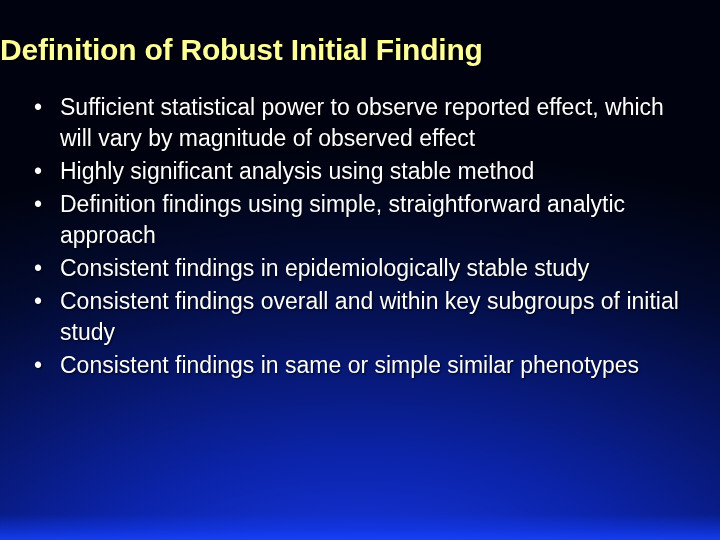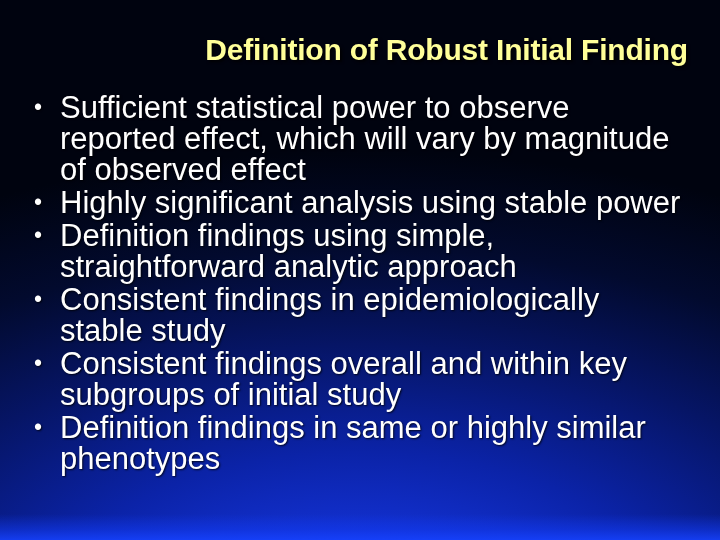--- a/index.html
+++ b/index.html
@@ -28,21 +28,21 @@
     left: 0; right: 0; bottom: 0;
     height: 26px;
     background: linear-gradient(to bottom, rgba(10,40,210,0.0) 0%, rgba(18,58,240,0.55) 60%, rgba(22,66,255,0.85) 100%);
     pointer-events: none;
   }
   .title {
     position: absolute;
     top: 33px;
     left: 0;
     width: 688px;
-    text-align: right;
+    text-align: left;
     color: #ffff99;
     font-size: 30px;
     font-weight: bold;
     letter-spacing: -0.2px;
     text-shadow: 2px 2px 3px rgba(0,0,0,0.85);
   }
   .body-list {
     position: absolute;
     top: 92px;
     left: 34px;
@@ -61,21 +61,21 @@
     flex: 0 0 auto;
     width: 26px;
     font-size: 23px;
     line-height: 31px;
     color: #ffffff;
     text-align: left;
     text-shadow: 1px 1px 2px rgba(0,0,0,0.8);
   }
   .bullet-text {
     flex: 1 1 auto;
-    font-size: 31px;
+    font-size: 23px;
     line-height: 31px;
     color: #ffffff;
     text-shadow: 1px 1px 2px rgba(0,0,0,0.8);
   }
 </style>
 </head>
 <body>
 
 <div class="slide">
 
@@ -83,38 +83,38 @@
 
   <ul class="body-list">
 
     <li class="bullet-row">
       <span class="bullet-mark">•</span>
       <span class="bullet-text">Sufficient statistical power to observe reported effect, which will vary by magnitude of observed effect</span>
     </li>
 
     <li class="bullet-row">
       <span class="bullet-mark">•</span>
-      <span class="bullet-text">Highly significant analysis using stable power</span>
+      <span class="bullet-text">Highly significant analysis using stable method</span>
     </li>
 
     <li class="bullet-row">
       <span class="bullet-mark">•</span>
       <span class="bullet-text">Definition findings using simple, straightforward analytic approach</span>
     </li>
 
     <li class="bullet-row">
       <span class="bullet-mark">•</span>
       <span class="bullet-text">Consistent findings in epidemiologically stable study</span>
     </li>
 
     <li class="bullet-row">
       <span class="bullet-mark">•</span>
       <span class="bullet-text">Consistent findings overall and within key subgroups of initial study</span>
     </li>
 
     <li class="bullet-row">
       <span class="bullet-mark">•</span>
-      <span class="bullet-text">Definition findings in same or highly similar phenotypes</span>
+      <span class="bullet-text">Consistent findings in same or simple similar phenotypes</span>
     </li>
 
   </ul>
 
 </div>
 
 </body></html>

